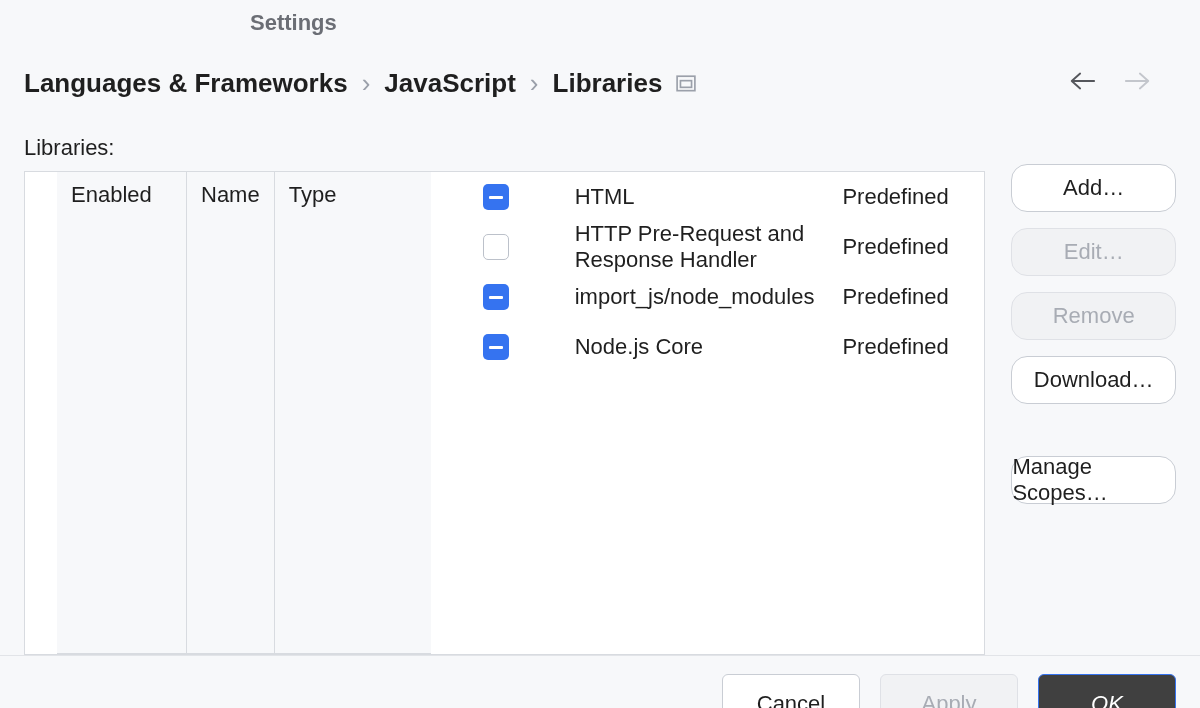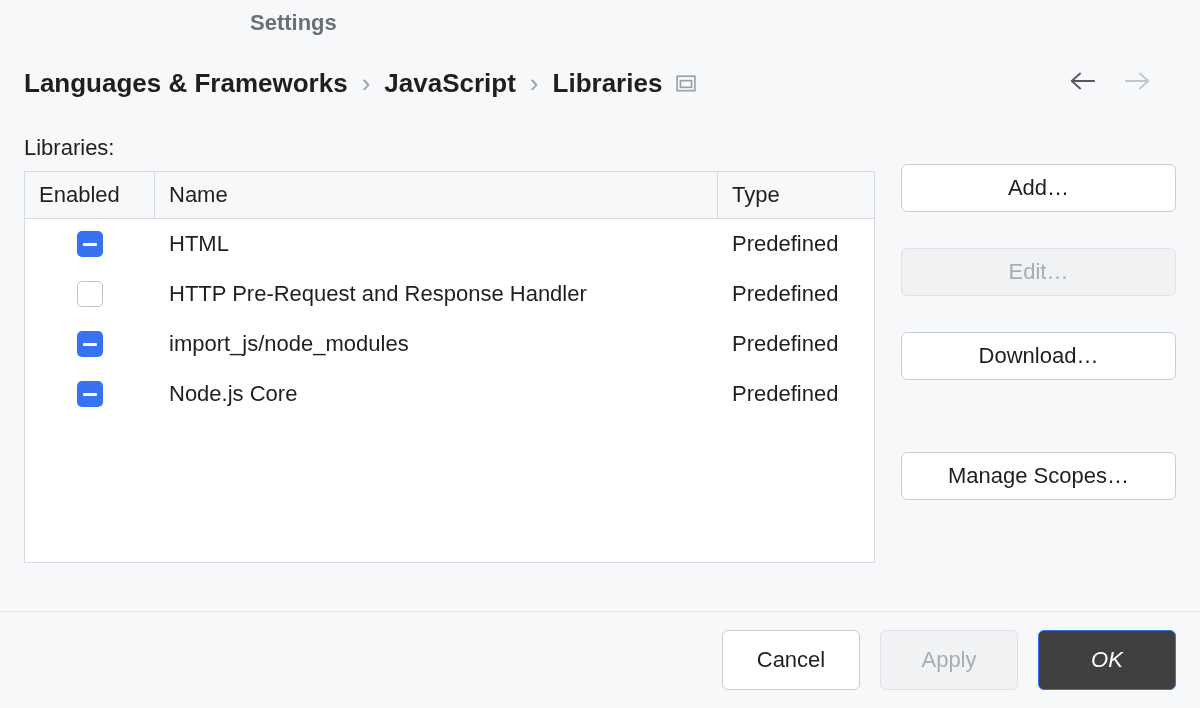--- a/index.html
+++ b/index.html
@@ -66,22 +66,23 @@
     flex: 1 1 auto;
   }
   .left-col { flex: 1 1 auto; display: flex; flex-direction: column; }
   .section-label { font-size: 22px; color: #1f1f1f; margin-bottom: 10px; }
 
   
   .table {
     border: 1px solid #d8dbe0;
     background: #fff;
     display: flex;
-    flex-direction: column;
-    height: 392px;
+    flex-direction: row;
+    height: 484px;
+    padding-left: 32px;
   }
   .thead {
     display: flex;
     background: #f7f8fa;
     border-bottom: 1px solid #d8dbe0;
   }
   .th, .td {
     padding: 10px 14px;
     font-size: 22px;
     color: #1f1f1f;
@@ -127,25 +128,25 @@
   
   .side-buttons {
     width: 275px;
     display: flex;
     flex-direction: column;
     padding-top: 29px;
   }
   .btn-side {
     height: 48px;
     border: 1px solid #c9cdd4;
-    border-radius: 6px;
-    background: #fff;
-    font-size: 22px;
-    color: #1f1f1f;
-    margin-bottom: 36px;
+    border-radius: 16px;
+    background: #fff;
+    font-size: 22px;
+    color: #1f1f1f;
+    margin-bottom: 16px;
     cursor: pointer;
     display: flex;
     align-items: center;
     justify-content: center;
   }
   .btn-side.disabled {
     background: #f1f2f4;
     color: #a8acb4;
     border-color: #dfe1e6;
     cursor: default;
@@ -250,20 +251,21 @@
               <div class="td col-name">Node.js Core</div>
               <div class="td col-type">Predefined</div>
             </div>
           </div>
       </div>
     </div>
 
     <div class="side-buttons">
       <div class="btn-side">Add…</div>
       <div class="btn-side disabled">Edit…</div>
+      <div class="btn-side disabled">Remove</div>
       <div class="btn-side">Download…</div>
       <div class="btn-side extra-gap">Manage Scopes…</div>
     </div>
   </div>
 
   <div class="footer">
     <div class="btn">Cancel</div>
     <div class="btn disabled">Apply</div>
     <div class="btn primary">OK</div>
   </div>

